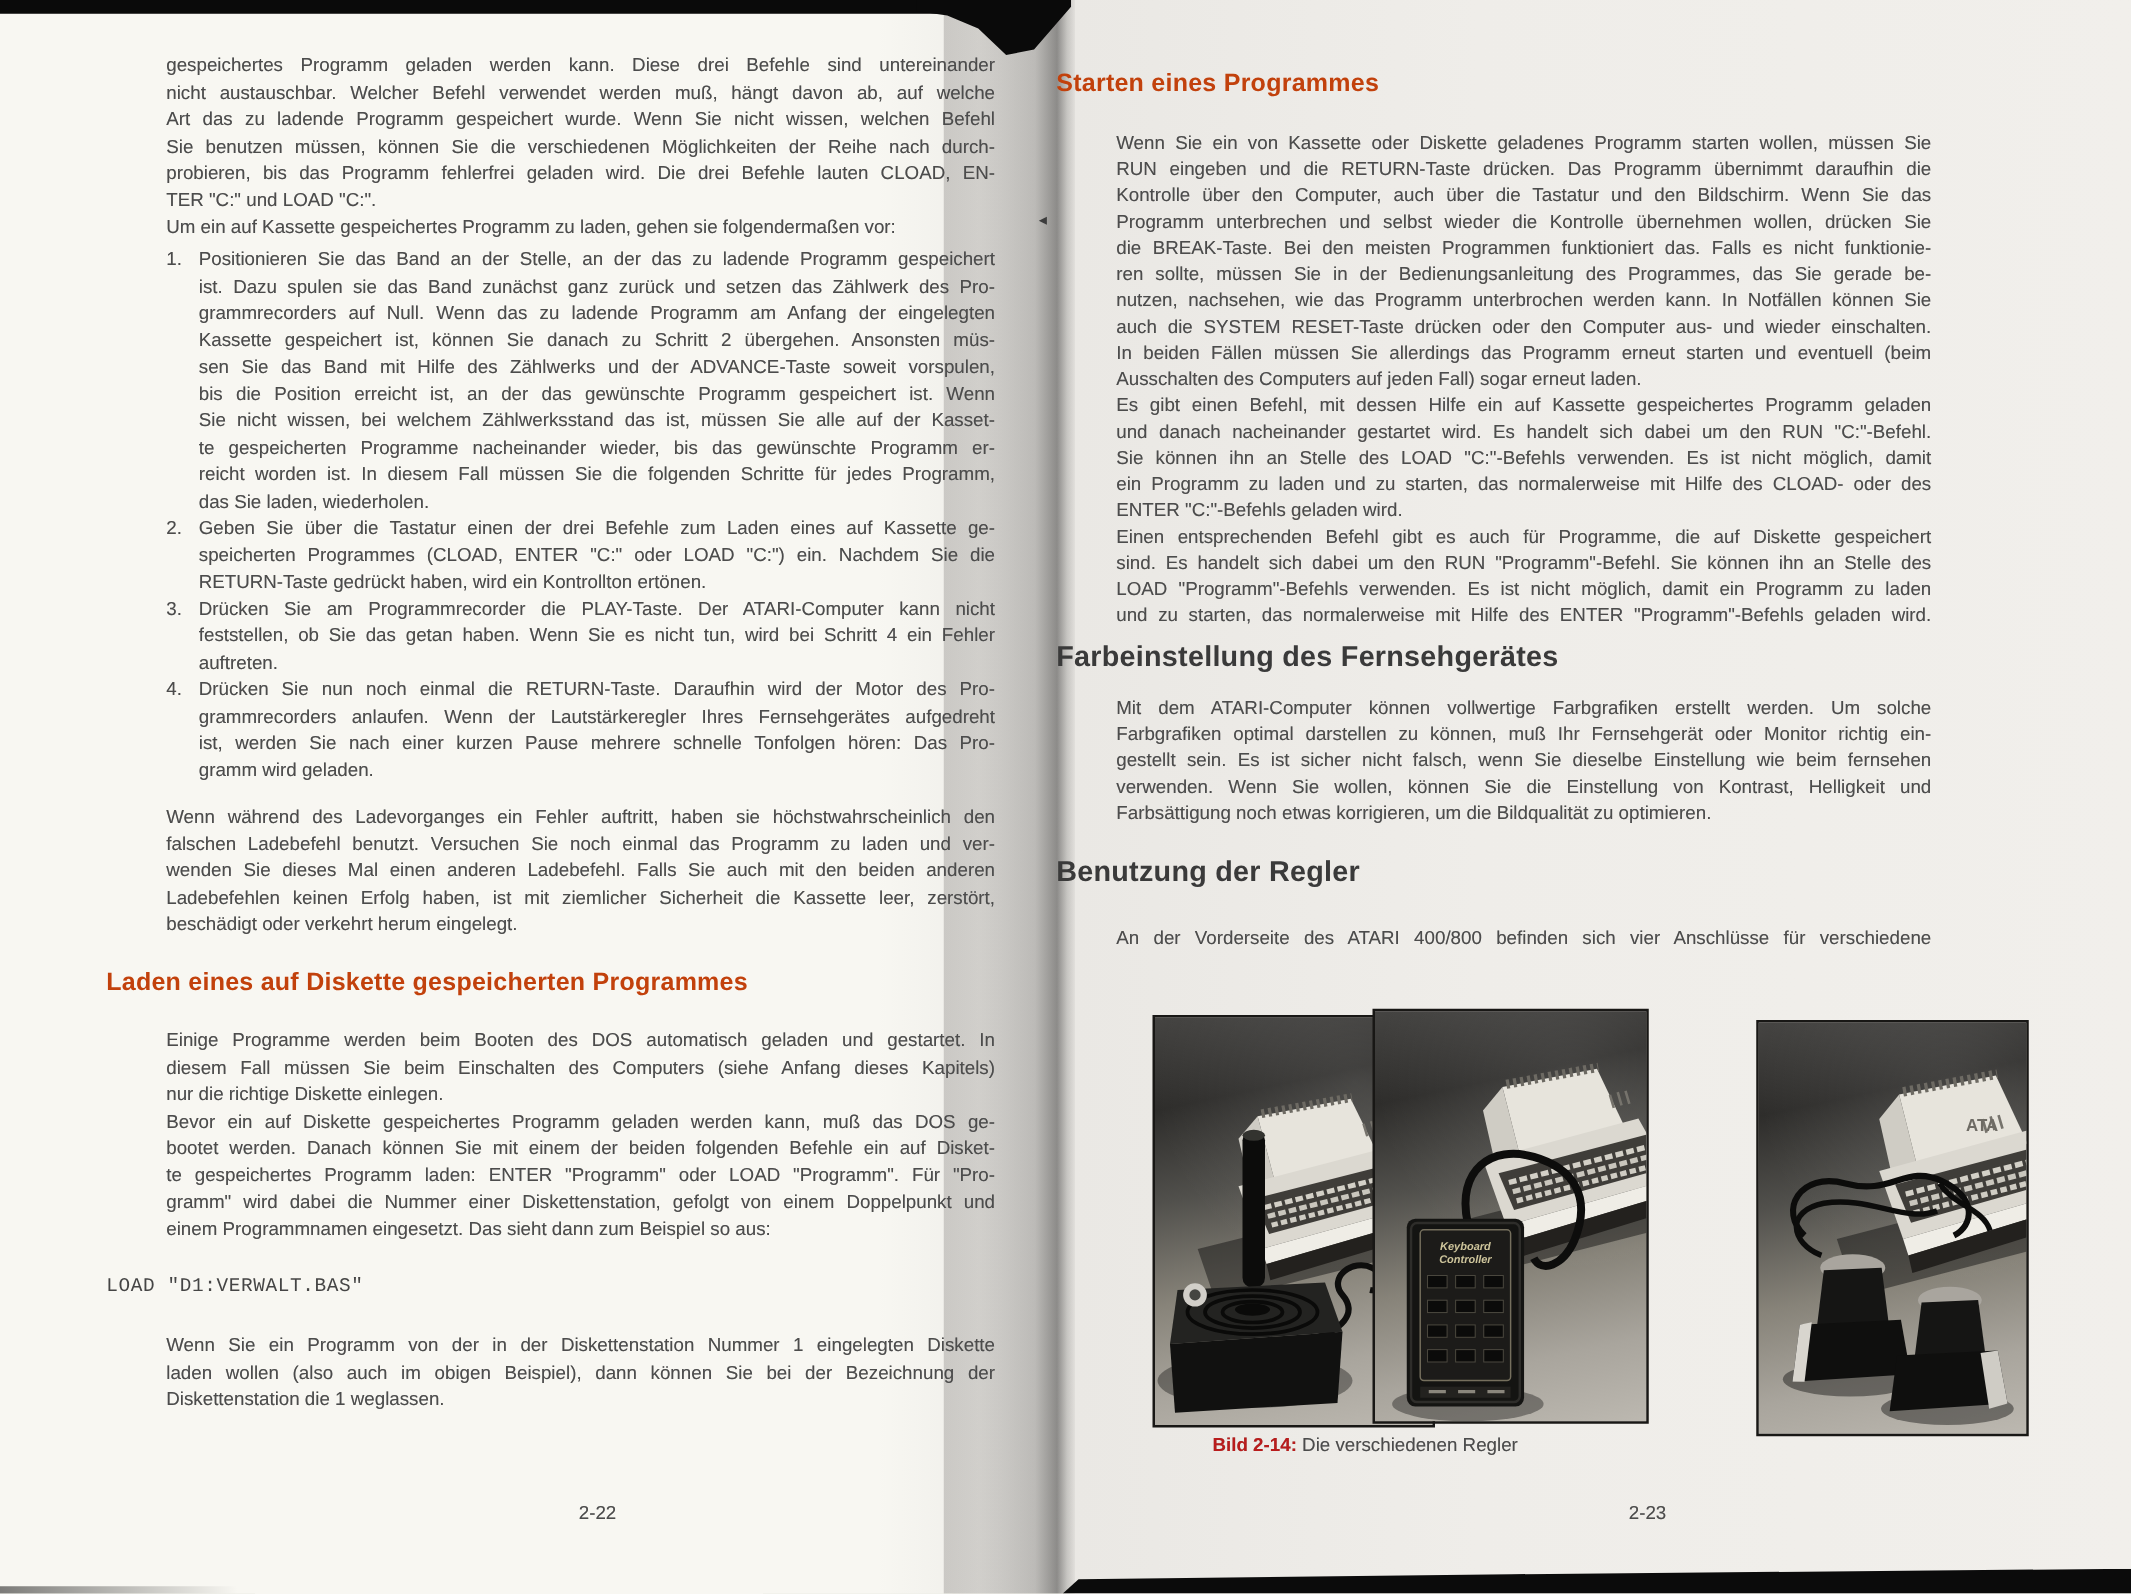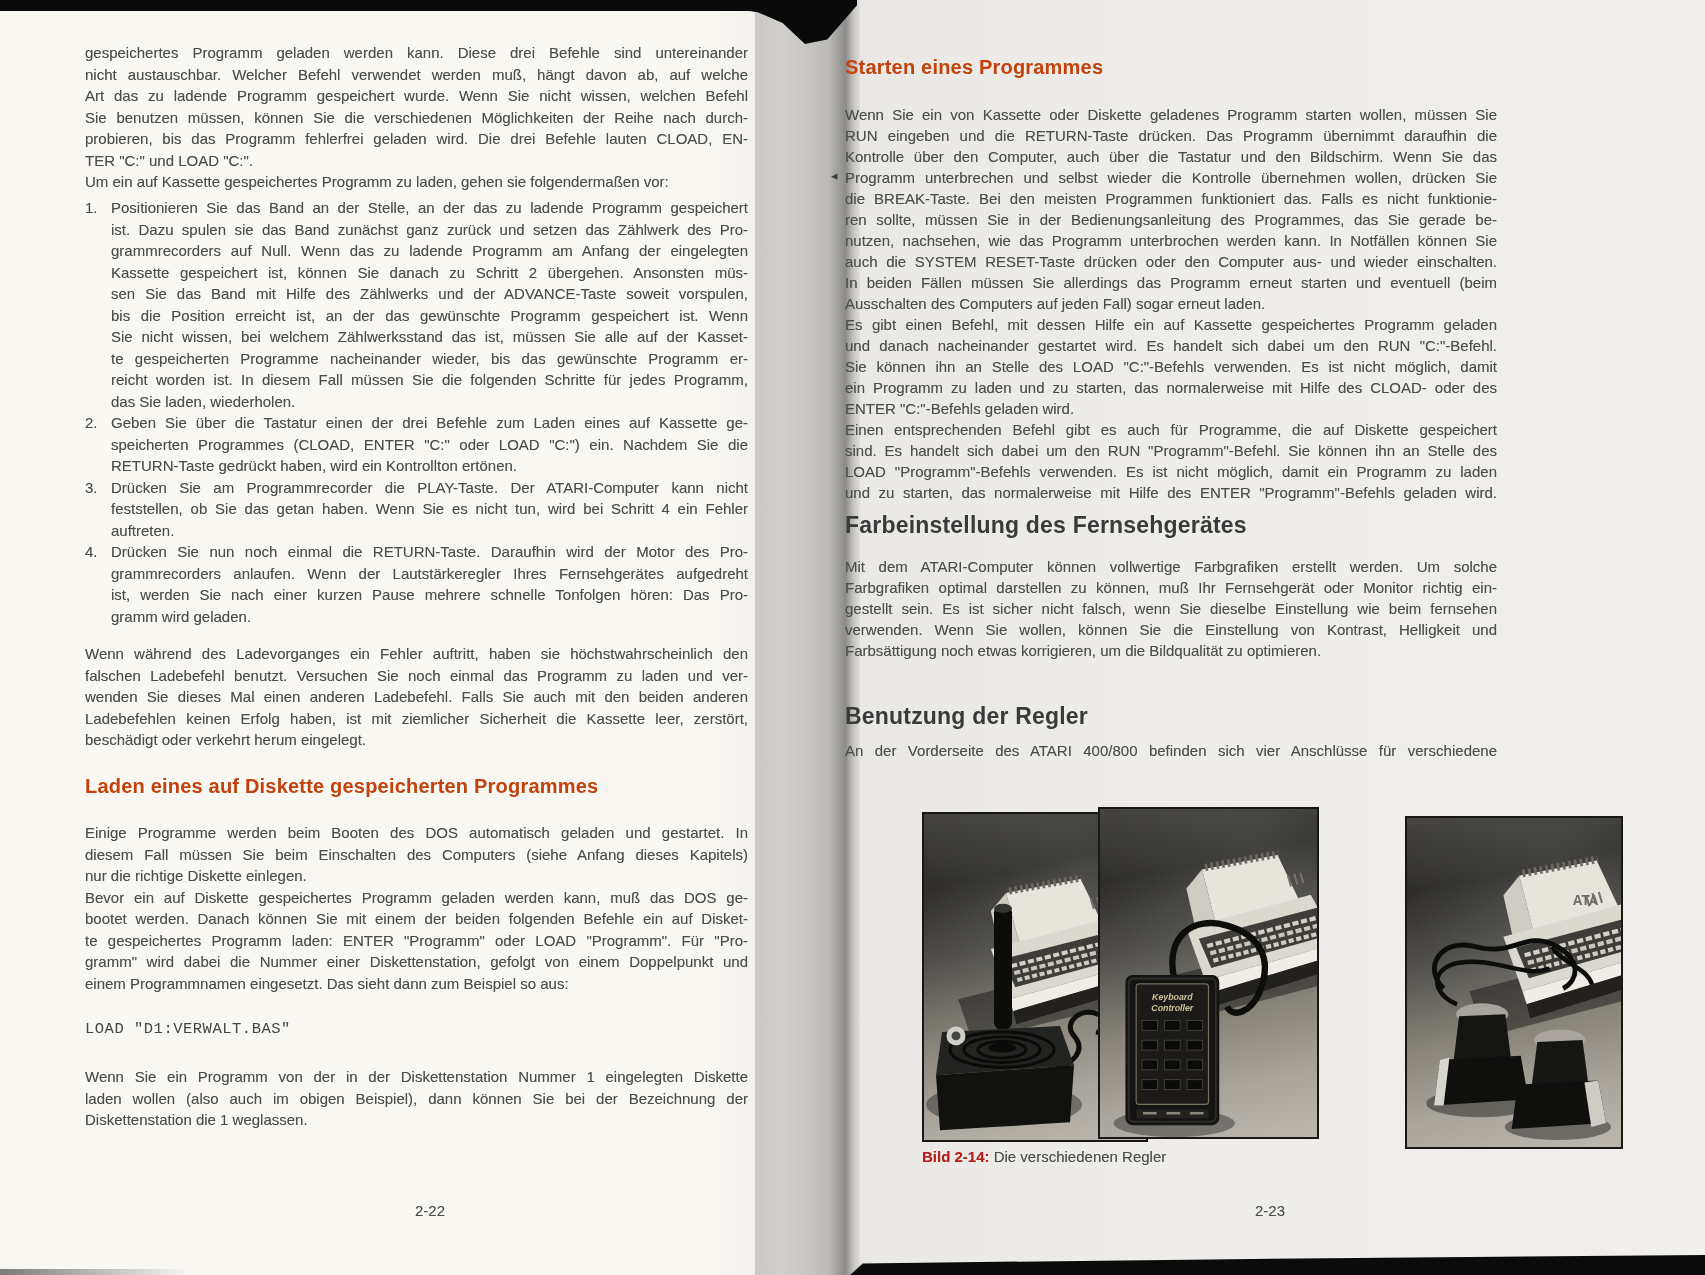--- a/index.html
+++ b/index.html
@@ -15,21 +15,21 @@
   
   .top-bar{left:0;top:0;width:768px;height:11px;background:#0a0a0a;z-index:3;}
   .spine-wedge{left:733px;top:0;width:124px;height:44px;background:#0a0a0a;z-index:3;
      clip-path:polygon(0 0,100% 0,100% 12%,76% 90%,58% 100%,40% 52%,20% 28%,0 20%);}
   .bottom-bar-right{left:850px;top:1255px;width:855px;height:20px;background:#0b0b0b;z-index:3;
      clip-path:polygon(0 100%,1.5% 42%,42% 22%,100% 0,100% 100%);}
   .bottom-edge-left{left:0;top:1269px;width:190px;height:6px;z-index:3;
      background:linear-gradient(90deg,rgba(0,0,0,0.5),rgba(0,0,0,0));}
   
   .txt{z-index:5;color:#4c4c4c;font-size:15px;line-height:21.5px;
-       text-shadow:0 0 0.5px rgba(90,90,90,0.45);}
+       text-shadow:0 0 0.5px rgba(90,90,90,0.45);margin-left:48px;}
   .txt-r{line-height:21px;}
   .tl{white-space:normal;}
   .tl.j{text-align:justify;text-align-last:justify;text-justify:inter-word;}
   .tl.nj{text-align:left;}
   .l-item{position:relative;padding-left:26px;}
   .l-num{position:absolute;left:0;top:0;}
   .h-small{font-size:20px;font-weight:700;color:#c2410c;letter-spacing:0.2px;}
   .h-large{font-size:23px;font-weight:700;color:#3a3a3a;letter-spacing:0.2px;}
   .code{font-family:"Liberation Mono",monospace;font-size:15.5px;color:#454545;letter-spacing:0.5px;}
   .pagenum{text-align:center;width:80px;}
@@ -161,21 +161,21 @@
   <div class="abs h-large" style="left:845px;top:512px;width:652px;z-index:5;">Farbeinstellung des Fernsehgerätes</div>
 
   <div class="abs txt txt-r" style="left:845px;top:556px;width:652px;">
       <div class="tl j">Mit dem ATARI-Computer können vollwertige Farbgrafiken erstellt werden. Um solche</div>
       <div class="tl j">Farbgrafiken optimal darstellen zu können, muß Ihr Fernsehgerät oder Monitor richtig ein-</div>
       <div class="tl j">gestellt sein. Es ist sicher nicht falsch, wenn Sie dieselbe Einstellung wie beim fernsehen</div>
       <div class="tl j">verwenden. Wenn Sie wollen, können Sie die Einstellung von Kontrast, Helligkeit und</div>
       <div class="tl nj">Farbsättigung noch etwas korrigieren, um die Bildqualität zu optimieren.</div>
     </div>
 
-  <div class="abs h-large" style="left:845px;top:703px;width:652px;z-index:5;">Benutzung der Regler</div>
+  <div class="abs h-large" style="left:845px;top:684px;width:652px;z-index:5;">Benutzung der Regler</div>
 
   <div class="abs txt txt-r" style="left:845px;top:740px;width:652px;">
       <div class="tl j">An der Vorderseite des ATARI 400/800 befinden sich vier Anschlüsse für verschiedene</div>
     </div>
 
   <div class="abs photo" style="left:922px;top:812px;width:226px;height:330px;">
     <svg viewBox="0 0 222 332" preserveAspectRatio="none">
       <g transform="translate(26,58) scale(1.02)">
         <polygon points="8,128 150,92 172,132 22,170" fill="rgba(10,10,10,0.45)"></polygon>
         <polygon points="55,22 128,8 152,58 70,80" fill="#e7e4dc"></polygon>

